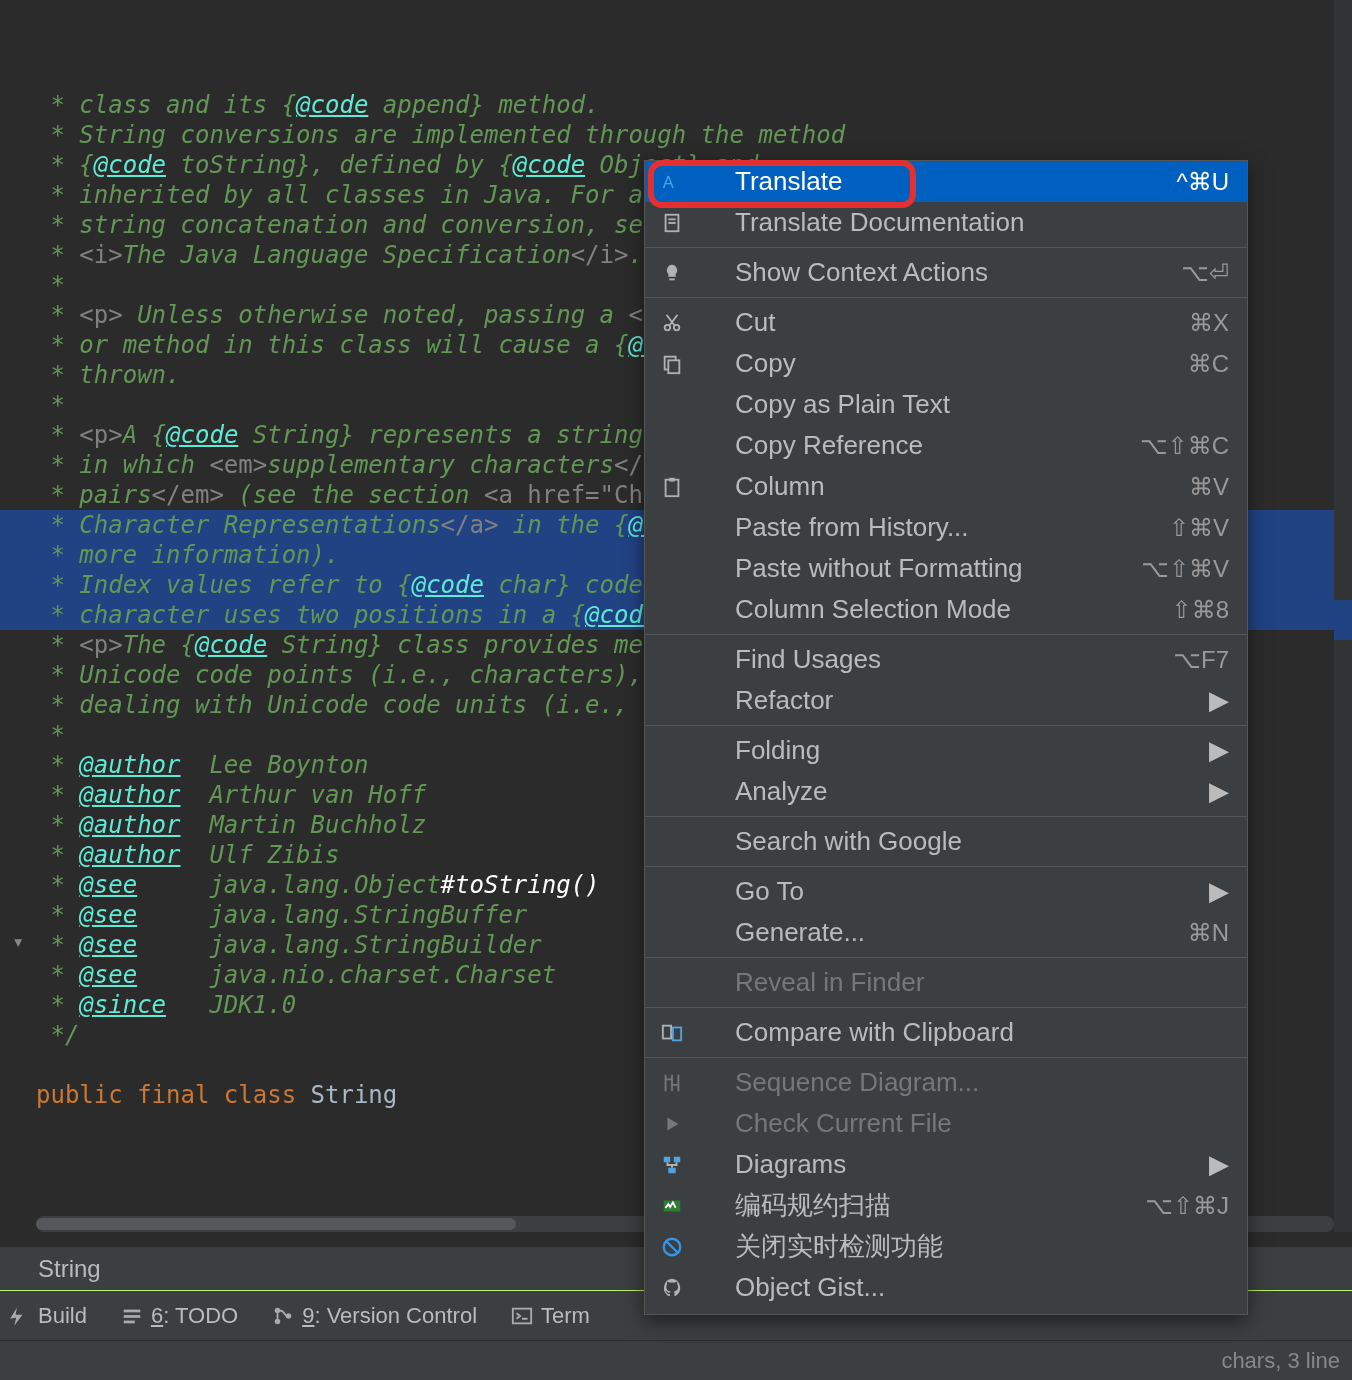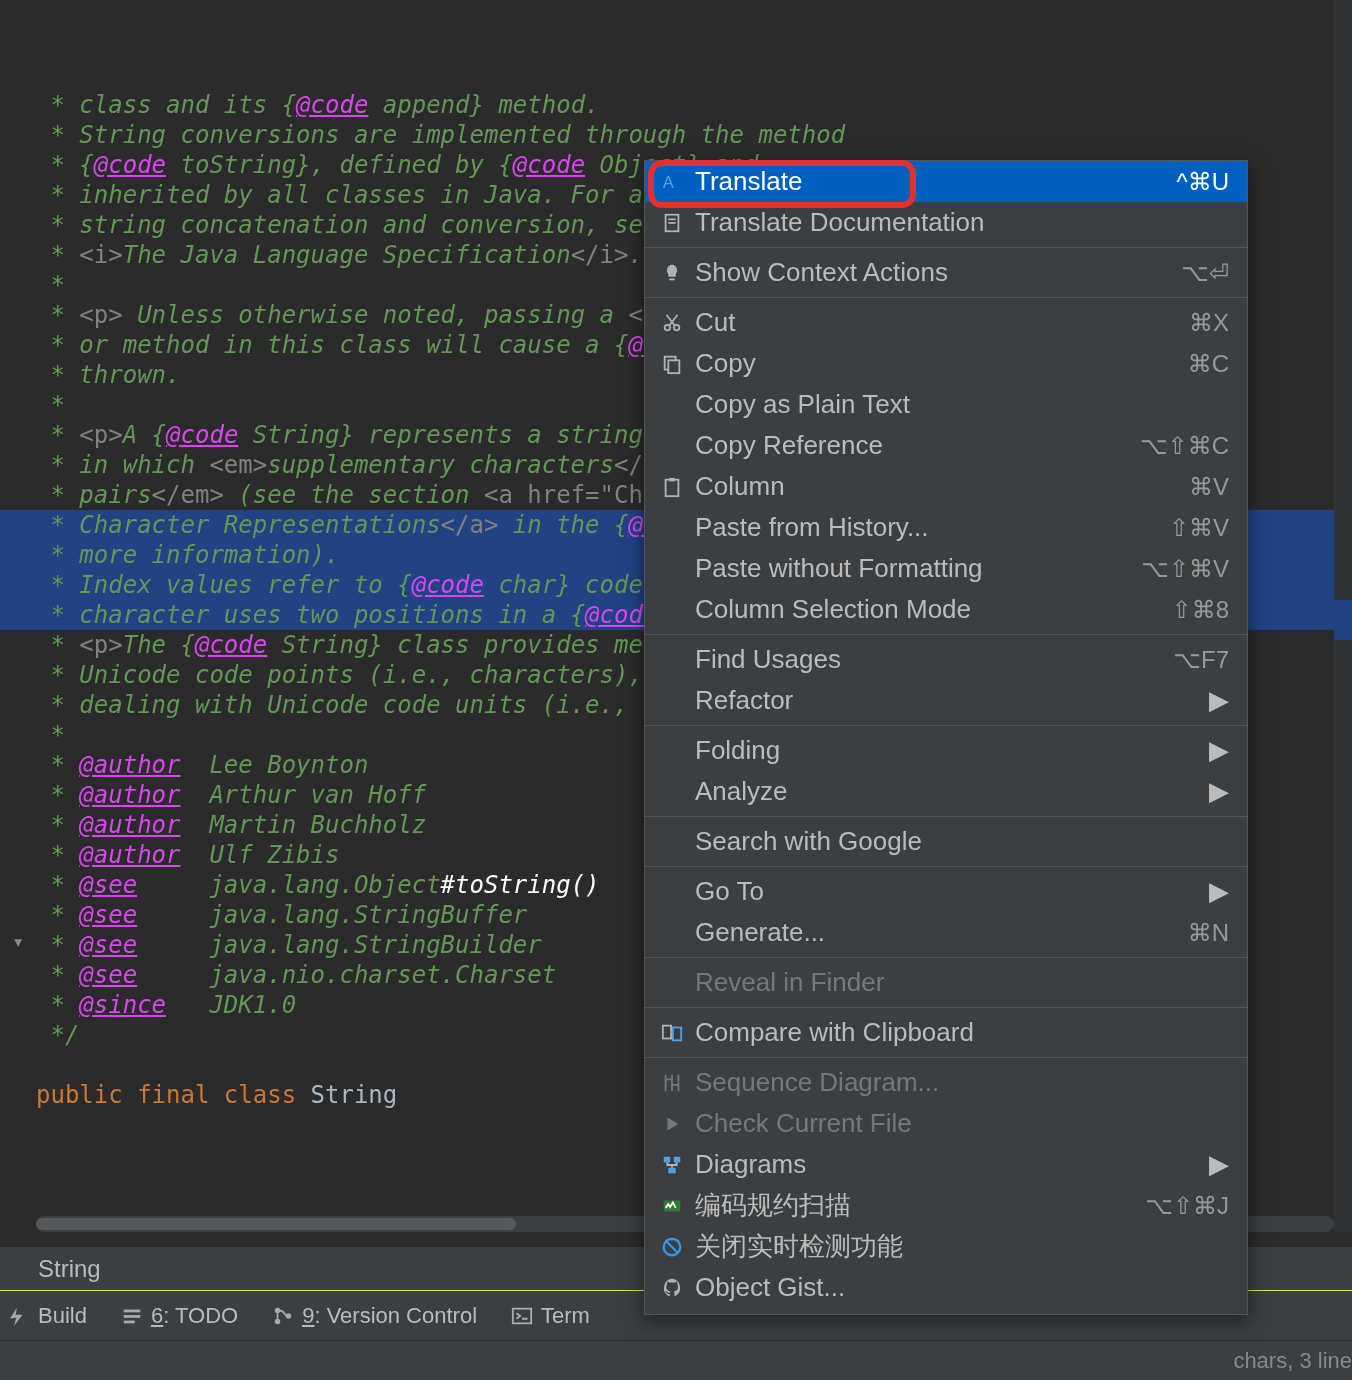--- a/index.html
+++ b/index.html
@@ -19,21 +19,21 @@
     position:relative;
     padding:0 0 0 36px;
     line-height:30px;
     white-space:pre;
     height:1232px;
     overflow:hidden;
   }
   .code-line { height:30px; }
   .c-comment { color:#ffffff; font-style:italic; }
   .c-doc     { color:#629755; font-style:italic; }
-  .c-tag     { color:#d946ef; font-style:italic; text-decoration:underline;text-align:right; }
+  .c-tag     { color:#5eead4; font-style:italic; text-decoration:underline;text-align:right; }
   .c-kw      { color:#CC7832;margin-top:40px; }
   .c-id      { color:#A9B7C6; }
   .c-html    { color:#808080; }
 
   .sel-bg {
     position:absolute;
     left:0;
     right:0;
     height:120px;
     background:#214283;
@@ -107,20 +107,21 @@
     position:absolute;
     left:0; right:0; bottom:0; height:40px;
     background:#3C3F41;
     border-top:1px solid #2B2B2B;
     color:#888;
     font-family: "Segoe UI", "Helvetica Neue", sans-serif;
     font-size:22px;
     display:flex;
     align-items:center;
     justify-content:flex-end;
+    padding-right:12px;
   }
 
   
   .ctx {
     position:absolute;
     left:644px;
     top:160px;
     width:604px;
     background:#3C3F41;
     border:1px solid #555;
@@ -135,21 +136,21 @@
     display:flex;
     align-items:center;
     height:41px;
     padding-left:12px;
     padding-right:18px;
   }
   .ctx .hl   { background:#0060C0; color:#fff; }
   .ctx .dis  { color:#777; }
   .ctx .sep  { height:1px; background:#555; margin:4px 0; }
   .ctx .icon { width:30px; display:flex; align-items:center; justify-content:center; }
-  .ctx .label{ flex:1; padding-left:8px; white-space:nowrap; overflow:hidden; text-overflow:ellipsis;}
+  .ctx .label{ flex:1; padding-left:8px; white-space:nowrap; overflow:hidden; text-overflow:ellipsis;margin-left:40px;}
   .ctx .sc   { color:#999; font-size:24px; }
   .ctx .hl .sc { color:#fff; }
   .ctx .arrow { color:#bbb; }
 
   .redbox {
     position:absolute;
     left:648px; top:160px;
     width:268px; height:48px;
     border:6px solid #E53030;
     border-radius:14px;

